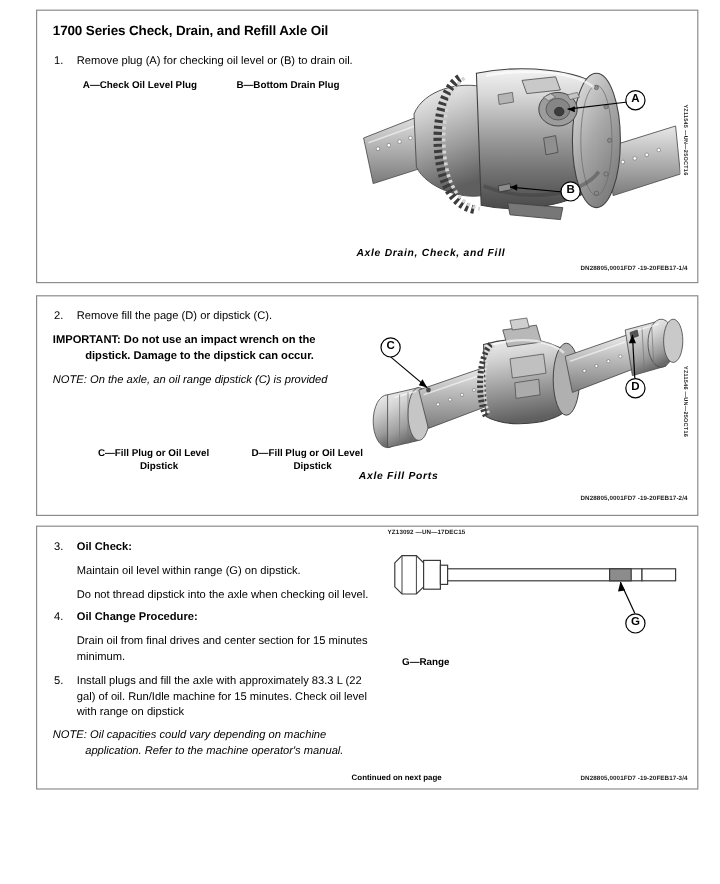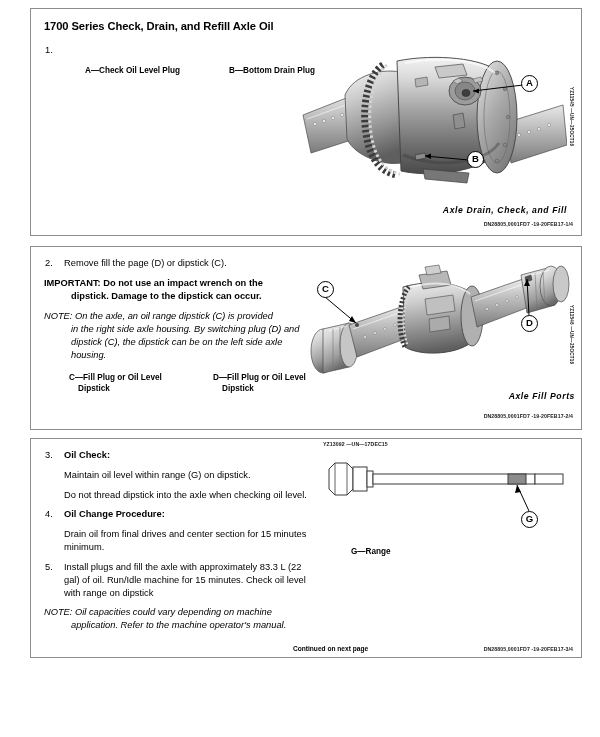--- a/index.html
+++ b/index.html
@@ -108,37 +108,36 @@
     font-weight: bold;
     line-height: 1.3;
   }
   .legend .row {
     display: flex;
   }
   .legend .cell {
     width: 128px;
     padding-right: 6px;
     box-sizing: border-box;
-    margin-left: 16px;
   }
   .legend .cell .c2 {
     display: block;
     padding-left: 9px;
   }
 
   
   .figure {
     position: absolute;
   }
   .fig-caption {
     position: absolute;
     font-size: 8.6px;
     font-style: italic;
     font-weight: bold;
-    text-align: right;
+    text-align: left;
     letter-spacing: 0.6px;
     white-space: nowrap;
   }
   .fig-id {
     position: absolute;
     font-size: 5.2px;
     font-weight: bold;
     letter-spacing: 0.1px;
     white-space: nowrap;
     color: #1a1a1a;
@@ -184,20 +183,21 @@
 <div class="page">
 
   <div class="panel" id="panel-1">
     <div class="panel-inner">
 
       <div class="textcol">
         <div class="doc-title">1700 Series Check, Drain, and Refill Axle Oil</div>
 
         <div class="step">
           <span class="num">1.</span>
+          <span>Remove plug (A) for checking oil level or (B) to drain oil.</span>
         </div>
       </div>
 
       <div class="legend" style="left:38px; top:57px;">
         <div class="row">
           <div class="cell">
             <span>A—Check Oil Level Plug</span>
           </div>
           <div class="cell">
             <span>B—Bottom Drain Plug</span>
@@ -323,25 +323,24 @@
           <span>Remove fill the page (D) or dipstick (C).</span>
         </div>
 
         <div class="important">
           <span>IMPORTANT: Do not use an impact wrench on the</span>
           <span class="cont">dipstick. Damage to the dipstick can occur.</span>
         </div>
 
         <div class="note">
           <span>NOTE: On the axle, an oil range dipstick (C) is provided</span>
-          <span class="cont">in the right side axle housing.  By switching plug (D) and dipstick (C), the dipstick can be on the left side axle housing.</span>
-        </div>
-      </div>
-
-      <div class="legend" style="left:22px; top:126px;">
+        </div>
+      </div>
+
+      <div class="legend" style="left:36px; top:126px;text-align:center;">
         <div class="row">
           <div class="cell">
             <span>C—Fill Plug or Oil Level</span>
             <span class="c2">Dipstick</span>
           </div>
           <div class="cell">
             <span>D—Fill Plug or Oil Level</span>
             <span class="c2">Dipstick</span>
           </div>
         </div>

